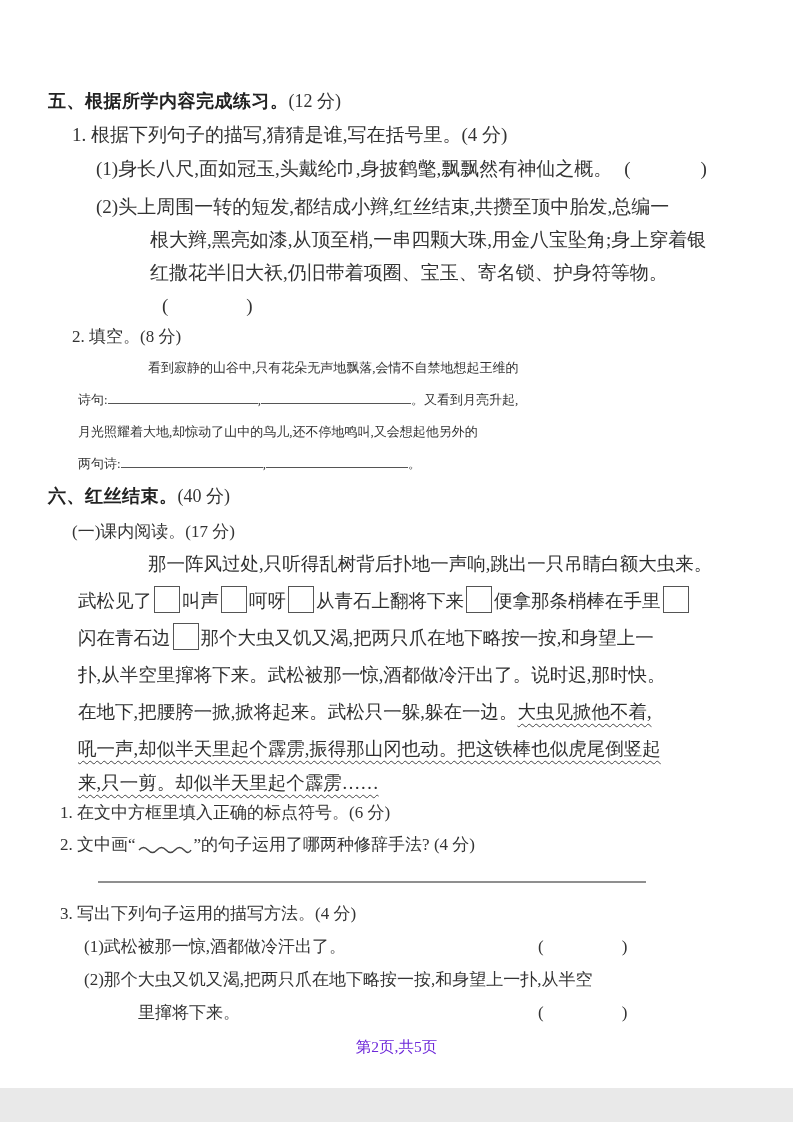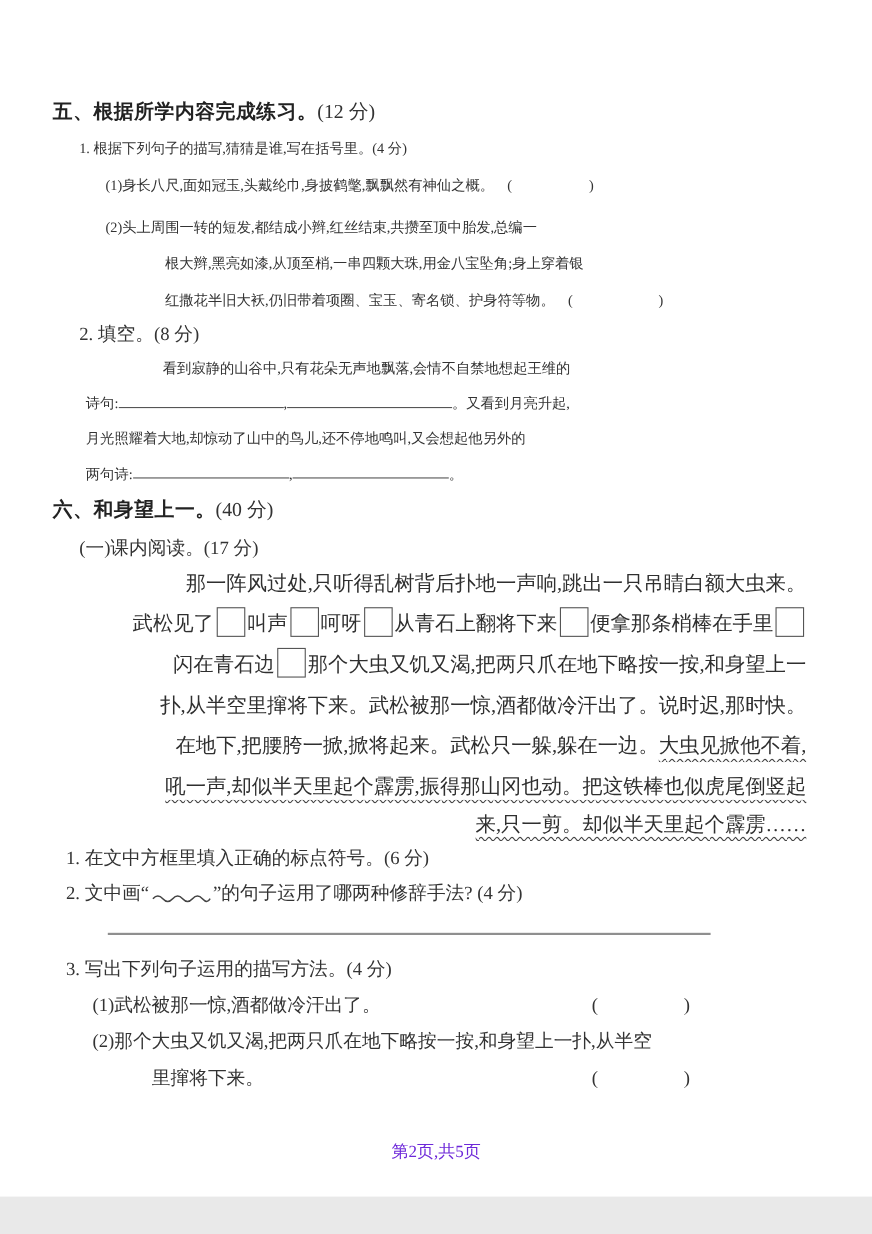--- a/index.html
+++ b/index.html
@@ -18,21 +18,21 @@
     font-family:"Liberation Sans", sans-serif;
     font-weight:bold; color:#222;
     font-size:18px; line-height:26px; margin-bottom:8px;
     letter-spacing:0.5px;
   }
   .sec-heading .score {
     font-family:"Liberation Serif", serif;
     font-weight:normal; color:#333; letter-spacing:0;
   }
 
-  .line { font-size:13px; line-height:26px; }
+  .line { font-size:19px; line-height:26px; }
   .q-prompt   { margin-left:24px; margin-bottom:8px; }
   .item-line  { margin-left:48px; margin-bottom:8px; }
   .item-cont3 { line-height:33px; }
   .ml48 { margin-left:48px; }
   .ml102{ margin-left:102px; }
   .ml36 { margin-left:36px; }
   .ml90 { margin-left:90px; }
 
   .q2-prompt { margin-left:24px; line-height:30px; font-size:17px; }
 
@@ -47,21 +47,20 @@
   .blank.w150 { width:150px; }
   .blank.w142 { width:142px; }
 
   .six-heading { margin-top:2px; line-height:28px; }
   .subtitle { margin-left:24px; font-size:17px; line-height:28px; }
 
   .passage-line {
     margin-left:30px;
     font-size:18.5px; line-height:37px;
     color:#2f2f2f;
-    text-align:right;
   }
   .passage-line.tight { line-height:30px; }
 
   .punct-box {
     display:inline-block;
     width:24px; height:25px;
     border:1.3px solid #555;
     vertical-align:-6px;
     margin:0 2px;
     background:#fff;
@@ -131,21 +130,21 @@
     <div class="fill-line indent70">看到寂静的山谷中,只有花朵无声地飘落,会情不自禁地想起王维的</div>
     <div class="fill-line">
       <span>诗句:</span><span class="blank w150"></span><span>,</span><span class="blank w150"></span><span>。又看到月亮升起,</span>
     </div>
     <div class="fill-line">月光照耀着大地,却惊动了山中的鸟儿,还不停地鸣叫,又会想起他另外的</div>
     <div class="fill-line">
       <span>两句诗:</span><span class="blank w142"></span><span>,</span><span class="blank w142"></span><span>。</span>
     </div>
 
     <div class="sec-heading six-heading">
-      <span>六、和身望上一。</span><span class="score">(40 分)</span>
+      <span>六、红丝结束。</span><span class="score">(40 分)</span>
     </div>
 
     <div class="subtitle">(一)课内阅读。(17 分)</div>
 
     <div class="passage-line indent70">那一阵风过处,只听得乱树背后扑地一声响,跳出一只吊睛白额大虫来。</div>
 
     <div class="passage-line">
       <span>武松见了</span><span class="punct-box"></span><span>叫声</span><span class="punct-box"></span><span>呵呀</span><span class="punct-box"></span><span>从青石上翻将下来</span><span class="punct-box"></span><span>便拿那条梢棒在手里</span><span class="punct-box"></span>
     </div>
 

